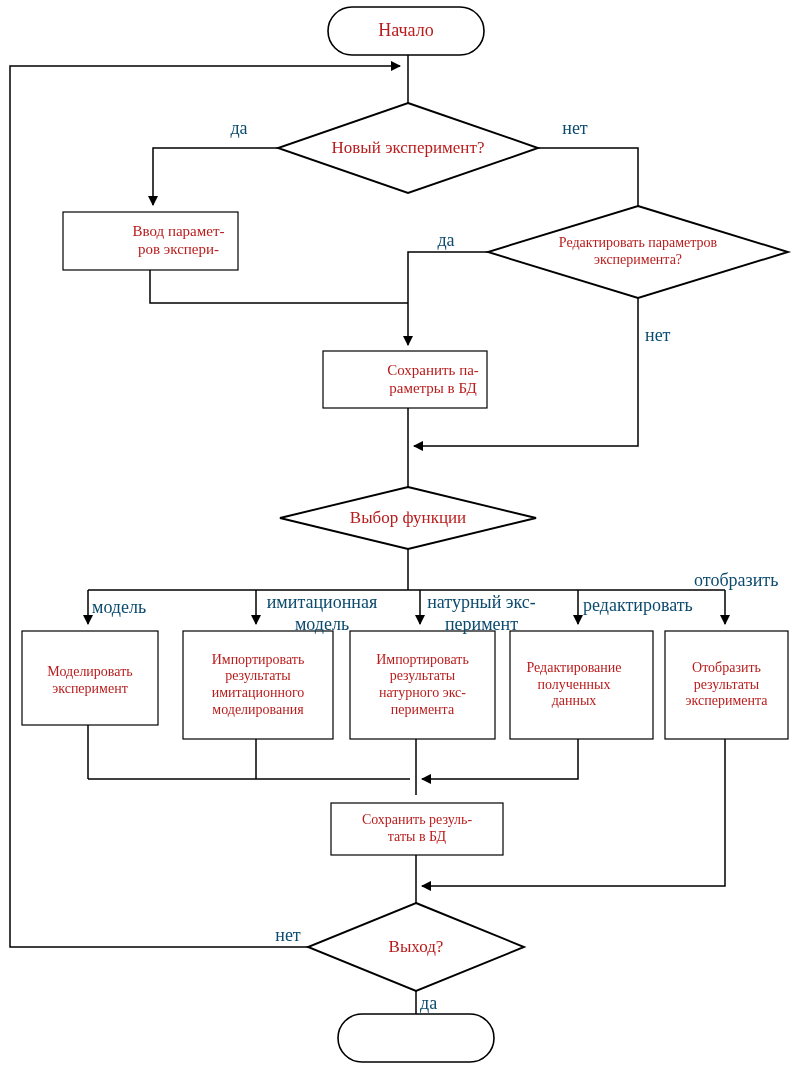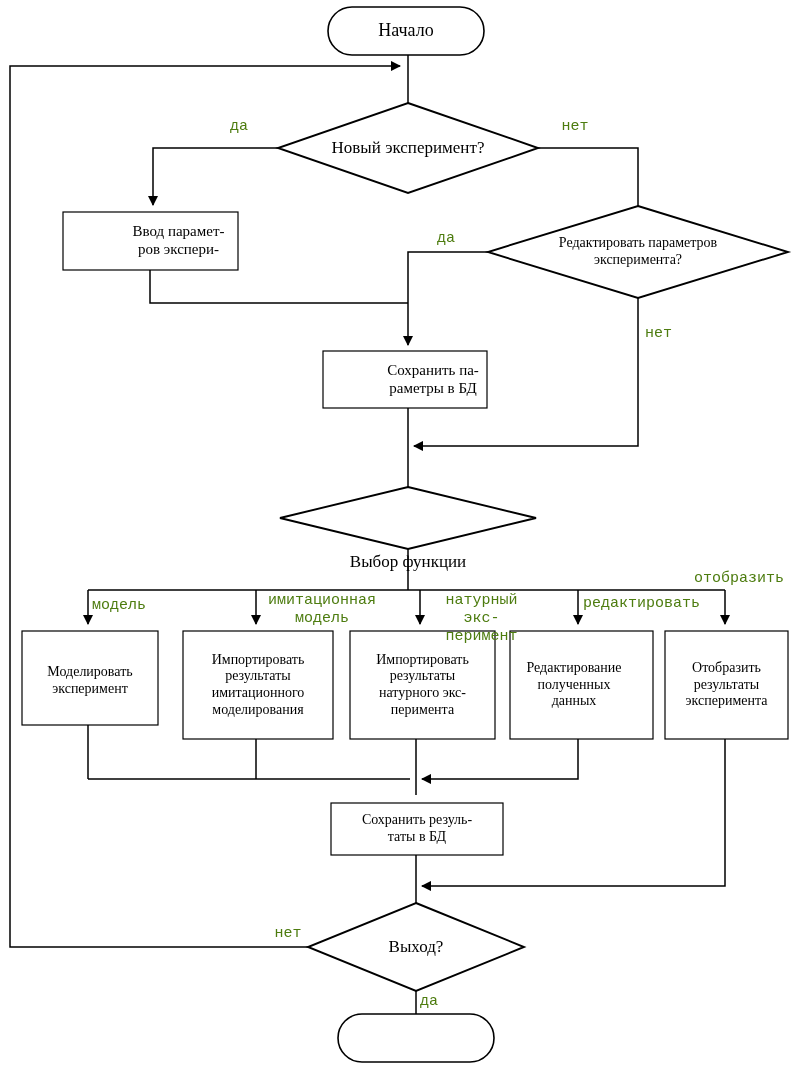--- a/index.html
+++ b/index.html
@@ -21,38 +21,37 @@
     top: 0;
     width: 800px;
     height: 1073px;
   }
   .node-text {
     position: absolute;
     display: flex;
     align-items: center;
     justify-content: center;
     text-align: center;
-    color: #000000;
+    color: #b91c1c;
     line-height: 1.18;
     pointer-events: none;
     white-space: pre-line;
   }
   .terminator-label { font-size: 18px; }
   .decision-label   { font-size: 17px; text-align: center; }
   .process-label    { font-size: 15px; padding-left: 28px; }
   .process-label-sm { font-size: 14px; }
   .edge-label {
     position: absolute;
-    color: #4d7c0f;
-    font-size: 15px;
+    color: #0c4a6e;
+    font-size: 18px;
     line-height: 1.2;
     text-align: center;
     white-space: pre-line;
     pointer-events: none;
-    font-family: Liberation Mono, monospace;
   }
 </style>
 </head>
 <body>
 
 <div id="flowchart-root">
 
   <svg id="flow-svg" viewBox="0 0 800 1073">
     <defs>
       <marker id="arrow" viewBox="0 0 10 10" refX="9" refY="5" markerWidth="7" markerHeight="7" orient="auto-start-reverse">
@@ -133,21 +132,21 @@
 
   <div class="node-text process-label" style="left:63px; top:212px; width:175px; height:58px;">Ввод парамет-
 ров экспери-</div>
 
   <div class="node-text process-label-sm" style="left:508px; top:226px; width:260px; height:52px;">Редактировать параметров
 эксперимента?</div>
 
   <div class="node-text process-label" style="left:323px; top:351px; width:164px; height:57px;">Сохранить па-
 раметры в БД</div>
 
-  <div class="node-text decision-label" style="left:308px; top:500px; width:200px; height:36px;margin-top:44px;">Выбор функции</div>
+  <div class="node-text decision-label" style="left:308px; top:500px; width:200px; height:36px;">Выбор функции</div>
 
   <div class="node-text process-label-sm" style="left:22px; top:631px; width:136px; height:100px;">Моделировать
 эксперимент</div>
 
   <div class="node-text process-label-sm" style="left:183px; top:631px; width:150px; height:108px;">Импортировать
 результаты
 имитационного
 моделирования</div>
 
   <div class="node-text process-label-sm" style="left:350px; top:631px; width:145px; height:108px;">Импортировать

